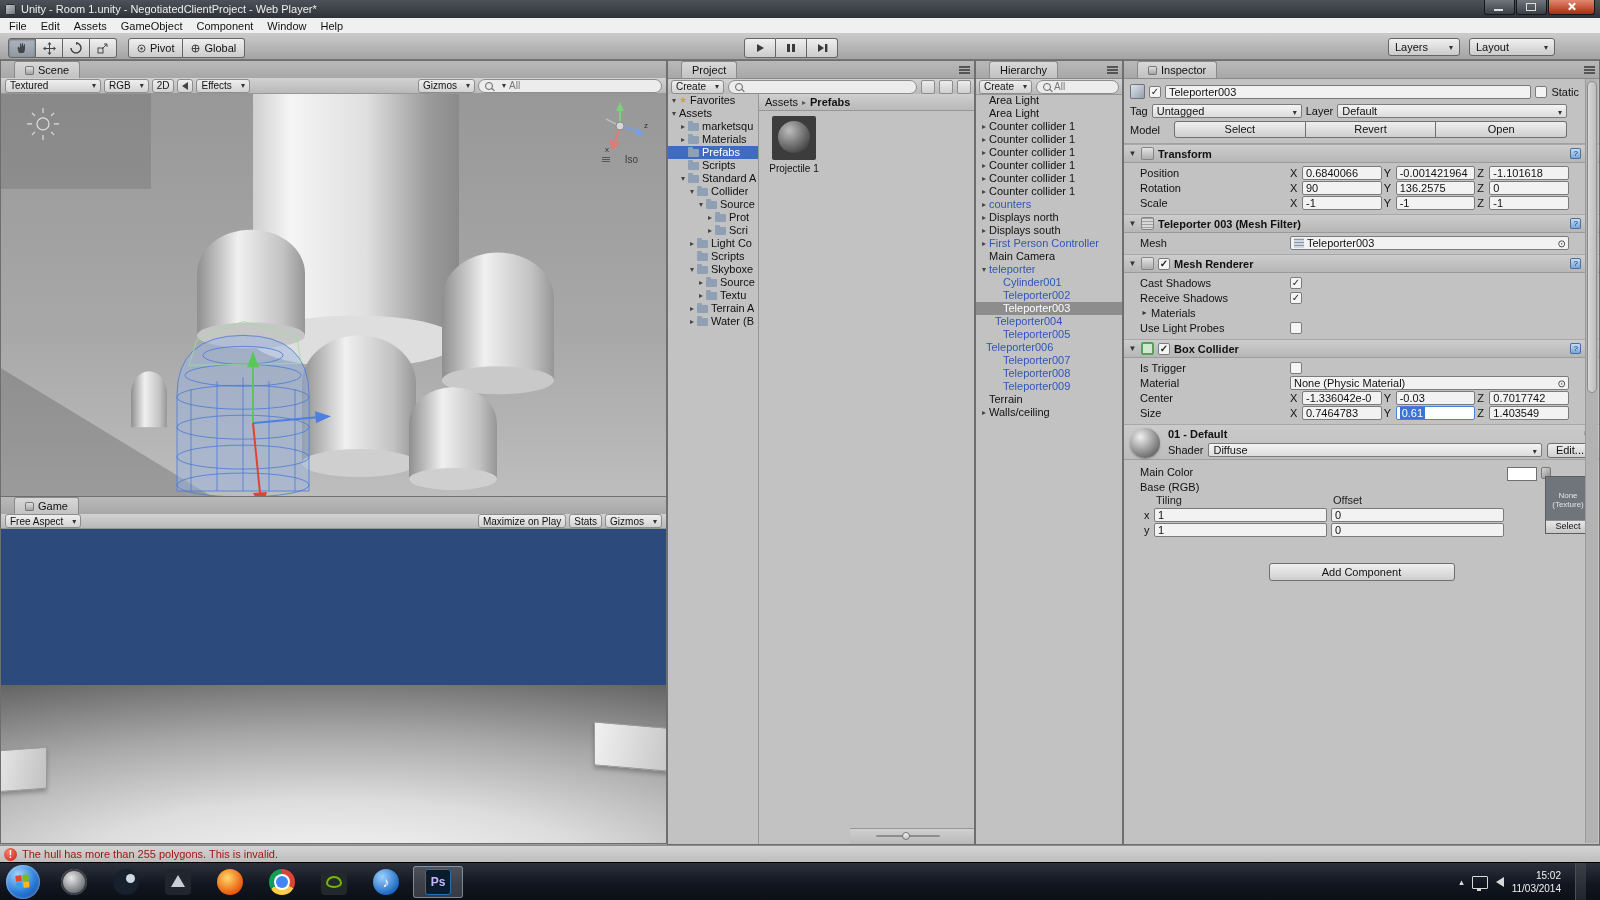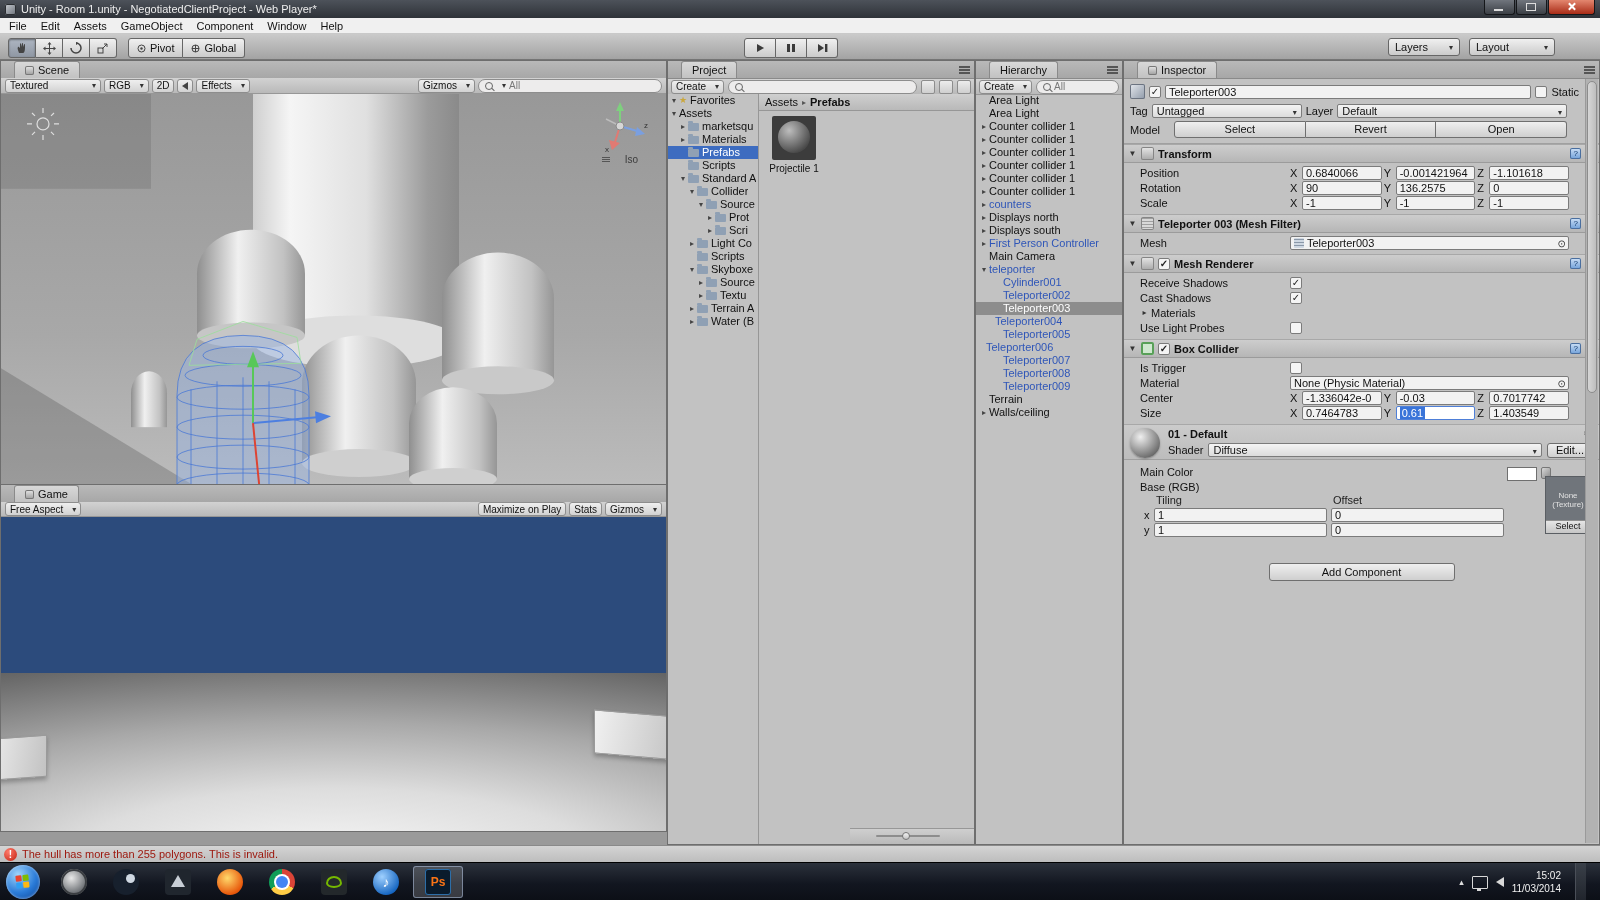--- a/index.html
+++ b/index.html
@@ -177,21 +177,21 @@
   .ico-steam::after{content:"";position:absolute;left:13px;top:5px;width:9px;height:9px;border-radius:50%;background:#cfd8e2}
   .ico-unity{background:#20262e;position:relative}
   .ico-unity::after{content:"";position:absolute;left:6px;top:6px;width:14px;height:14px;background:#c8ced6;clip-path:polygon(50% 0,100% 85%,0 85%)}
   .ico-firefox{border-radius:50%;background:radial-gradient(circle at 40% 35%,#ffd96b,#e8590c 70%,#aa3a05)}
   .ico-chrome{border-radius:50%;background:conic-gradient(#db4437 0 33%,#ffcd46 33% 66%,#0f9d58 66% 100%);position:relative}
   .ico-chrome::after{content:"";position:absolute;left:7px;top:7px;width:12px;height:12px;border-radius:50%;background:#4285f4;box-shadow:0 0 0 2px #fff}
   .ico-nvidia{background:#23282b;position:relative}
   .ico-nvidia::after{content:"";position:absolute;left:5px;top:7px;width:16px;height:12px;border:2px solid #76b900;border-radius:50% 50% 50% 50%/60% 60% 40% 40%;box-sizing:border-box}
   .ico-itunes{border-radius:50%;background:radial-gradient(circle at 35% 30%,#9fd0ff,#1565c0 75%);color:#fff;font-size:14px;text-align:center;line-height:26px}
   .ico-itunes::after{content:"♪"}
-  .ico-photoshop{background:#0a1b2c;box-shadow:inset 0 0 0 1px #2d6ea8;color:#f97316;font-size:12px;font-weight:bold;text-align:center;line-height:26px;border-radius:3px}
+  .ico-photoshop{background:#0a1b2c;box-shadow:inset 0 0 0 1px #2d6ea8;color:#c4b5fd;font-size:12px;font-weight:bold;text-align:center;line-height:26px;border-radius:3px}
   .tray{margin-left:auto;display:flex;align-items:center;gap:8px;padding-right:14px;color:#fff}
   .tray-arrow{color:#ddd;font-size:9px}
   .tray-net{width:14px;height:11px;border:1px solid #d8d8d8;border-radius:1px;position:relative}
   .tray-net::after{content:"";position:absolute;left:4px;bottom:-3px;width:4px;height:2px;background:#d8d8d8}
   .tray-vol{width:0;height:0;border-top:5px solid transparent;border-bottom:5px solid transparent;border-right:8px solid #d8d8d8}
   .tray-clock{text-align:right;font-size:10px;line-height:13px;color:#f2f2f2}
   .show-desktop{width:10px;height:38px;margin-left:6px;border-left:1px solid #4a4f58;background:linear-gradient(#3a4049,#20242c)}
 
   
   .scene-toolbar{position:absolute;left:0;top:17px;right:0;height:16px;background:linear-gradient(#d2d2d2,#b9b9b9);border-bottom:1px solid #979797;display:flex;align-items:center;gap:3px;padding:0 4px;box-sizing:border-box}
@@ -422,21 +422,21 @@
               <i></i>
               <i></i>
               <i></i>
             </span>
             <span>Iso</span>
           </div>
       </div>
     </div>
   </div>
 
-  <div class="panel" style="left:0;top:484px;width:667px;height:348px">
+  <div class="panel" style="left:0;top:496px;width:667px;height:348px">
     <div class="tabbar">
       <div class="tab">
         <span class="tabicon"></span>
         <span>Game</span>
       </div>
     </div>
     <div class="scene-toolbar" style="top:17px;height:15px">
       <div class="mini-dd">
           <span>Free Aspect</span>
           <span class="caret">▾</span>
@@ -856,25 +856,25 @@
         <span class="cico"></span>
         <span class="cb checked"></span>
         <span class="ctitle">Mesh Renderer</span>
         <span class="hicons">
             <span class="book-ico">?</span>
             <span class="gear-ico">⚙</span>
           </span>
       </div>
       <div class="gap2"></div>
       <div class="irow">
+        <span class="ilabel">Cast Shadows</span>
+        <span class="cb checked"></span>
+      </div>
+      <div class="irow">
         <span class="ilabel">Receive Shadows</span>
-        <span class="cb checked"></span>
-      </div>
-      <div class="irow">
-        <span class="ilabel">Cast Shadows</span>
         <span class="cb checked"></span>
       </div>
       <div class="irow">
         <span class="foldarr">▸</span>
         <span class="ilabel-plain">Materials</span>
       </div>
       <div class="irow">
         <span class="ilabel">Use Light Probes</span>
         <span class="cb"></span>
       </div>

